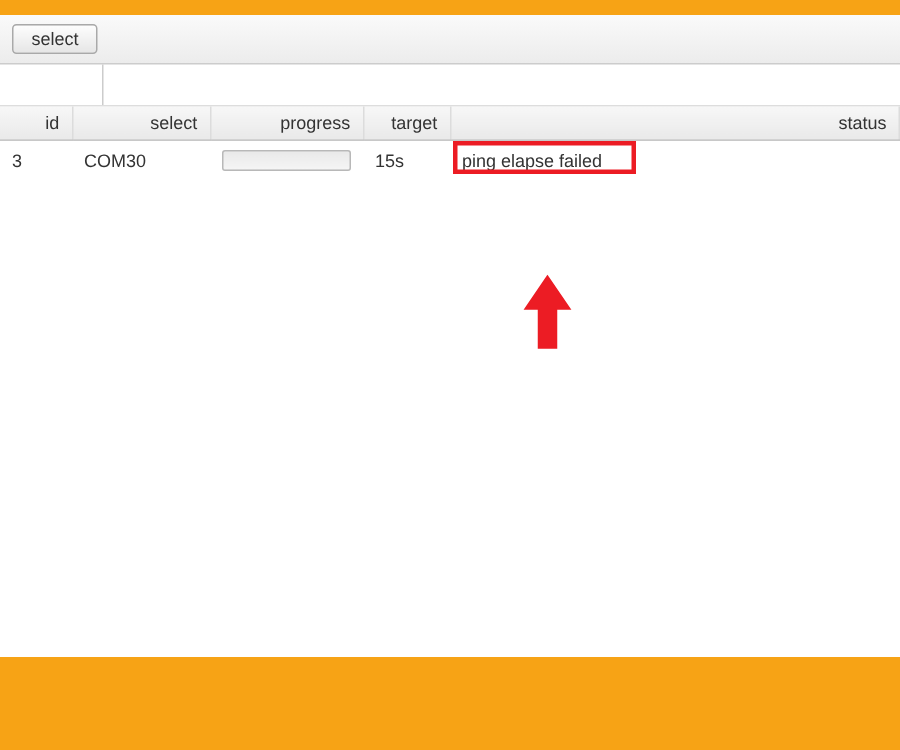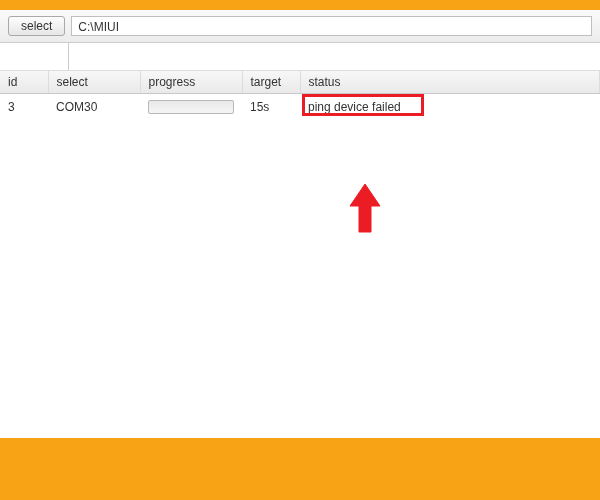--- a/index.html
+++ b/index.html
@@ -58,21 +58,21 @@
     }
     .table {
       width: 100%;
       border-collapse: collapse;
       table-layout: fixed;
     }
     .table thead th {
       background: linear-gradient(#f7f7f7, #e9e9e9);
       border-bottom: 1px solid #c8c8c8;
       border-right: 1px solid #dcdcdc;
-      text-align: left;
+      text-align: right;
       font-weight: normal;
       padding: 4px 8px;
       font-size: 12px;
       color: #333;
     }
     .table tbody td {
       padding: 6px 8px;
       font-size: 12px;
       color: #333;
       vertical-align: middle;
@@ -117,21 +117,20 @@
       background: #f7a315;
     }
   </style>
 </head>
 <body>
 
 <div class="app-window">
 
   <div class="toolbar">
     <button class="select-btn">select</button>
-    <div class="path-box">C:\MIUI</div>
   </div>
 
   <div class="sub-toolbar">
     <div class="divider-v"></div>
   </div>
 
   <table class="table">
     <colgroup>
       <col class="col-id">
         <col class="col-device">
@@ -150,21 +149,21 @@
     </thead>
     <tbody>
       <tr>
         <td>3</td>
         <td>COM30</td>
         <td>
           <div class="progress-bar"></div>
         </td>
         <td>15s</td>
         <td class="status-cell">
-          <span>ping device failed</span>
+          <span>ping elapse failed</span>
           <div class="highlight-box"></div>
         </td>
       </tr>
     </tbody>
   </table>
 
   <div class="arrow-anno">
     <svg width="50" height="60" viewBox="0 0 50 60">
       <path d="M25 4 L10 26 L19 26 L19 52 L31 52 L31 26 L40 26 Z" fill="#ec1c24" stroke="#ec1c24" stroke-width="1"></path>
     </svg>

